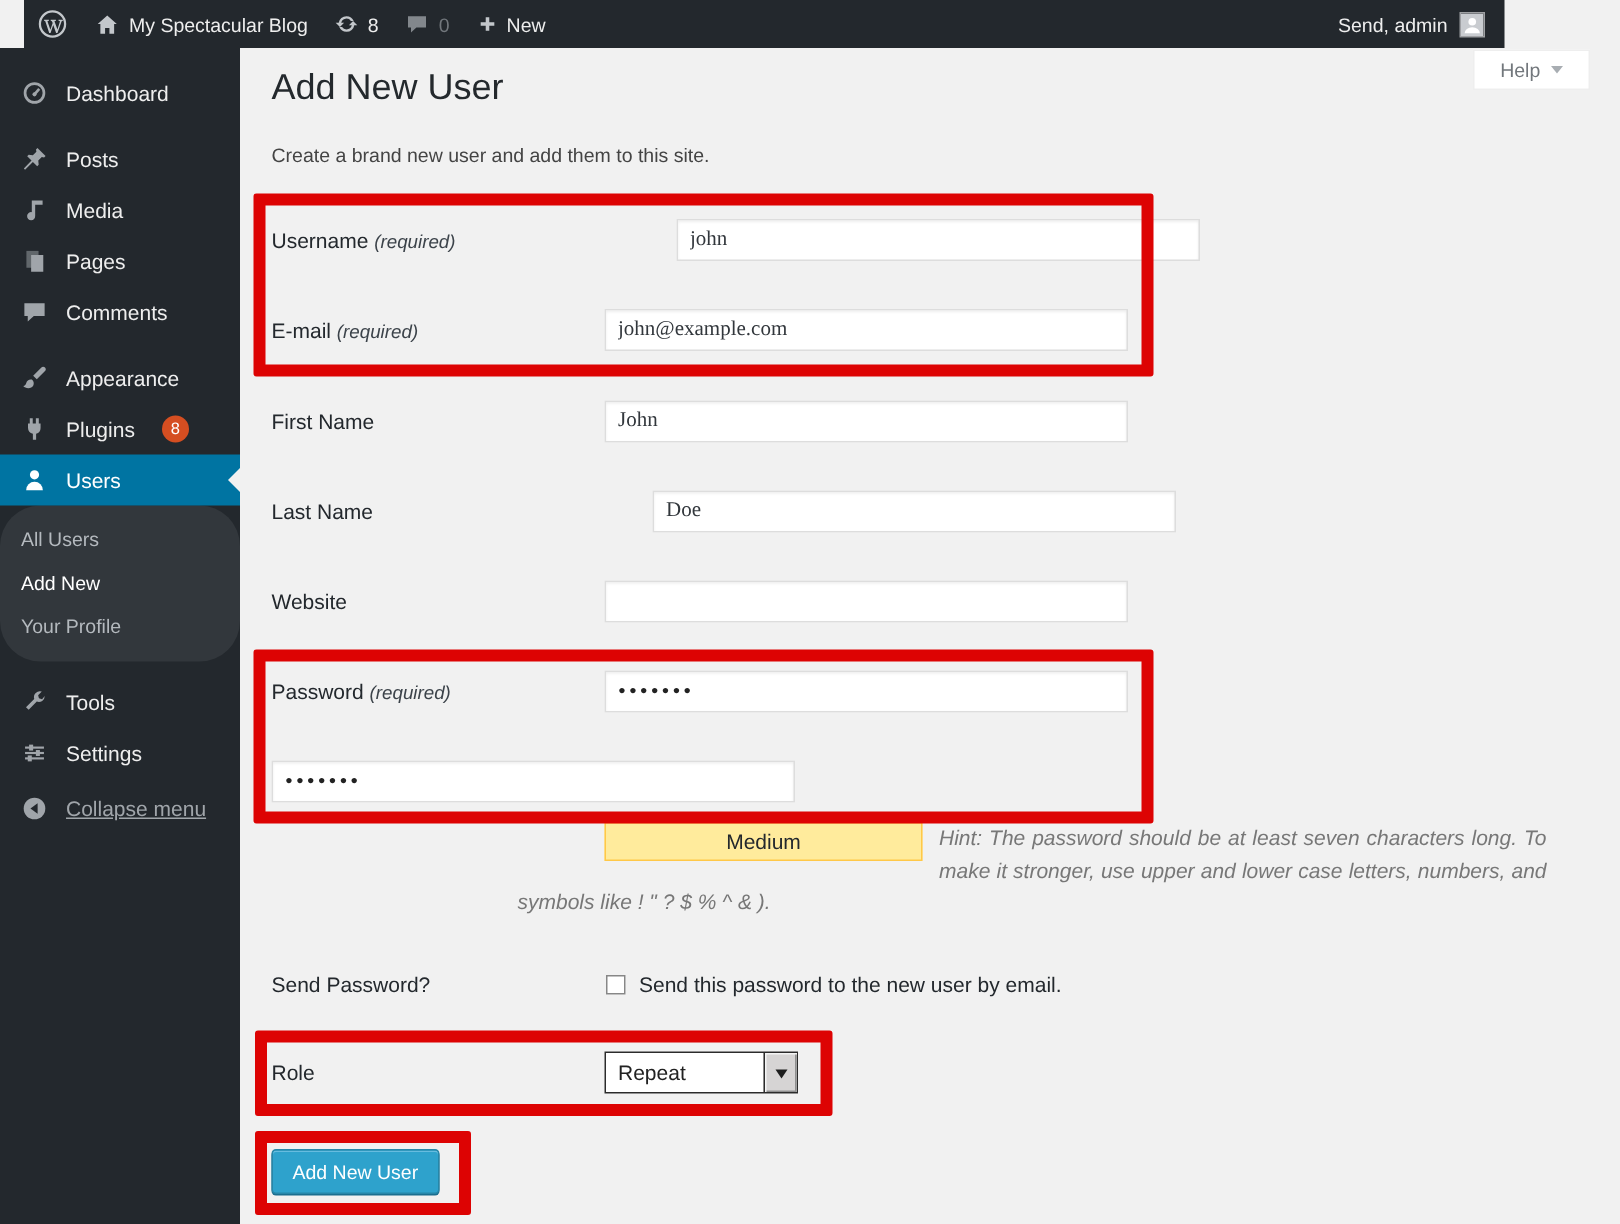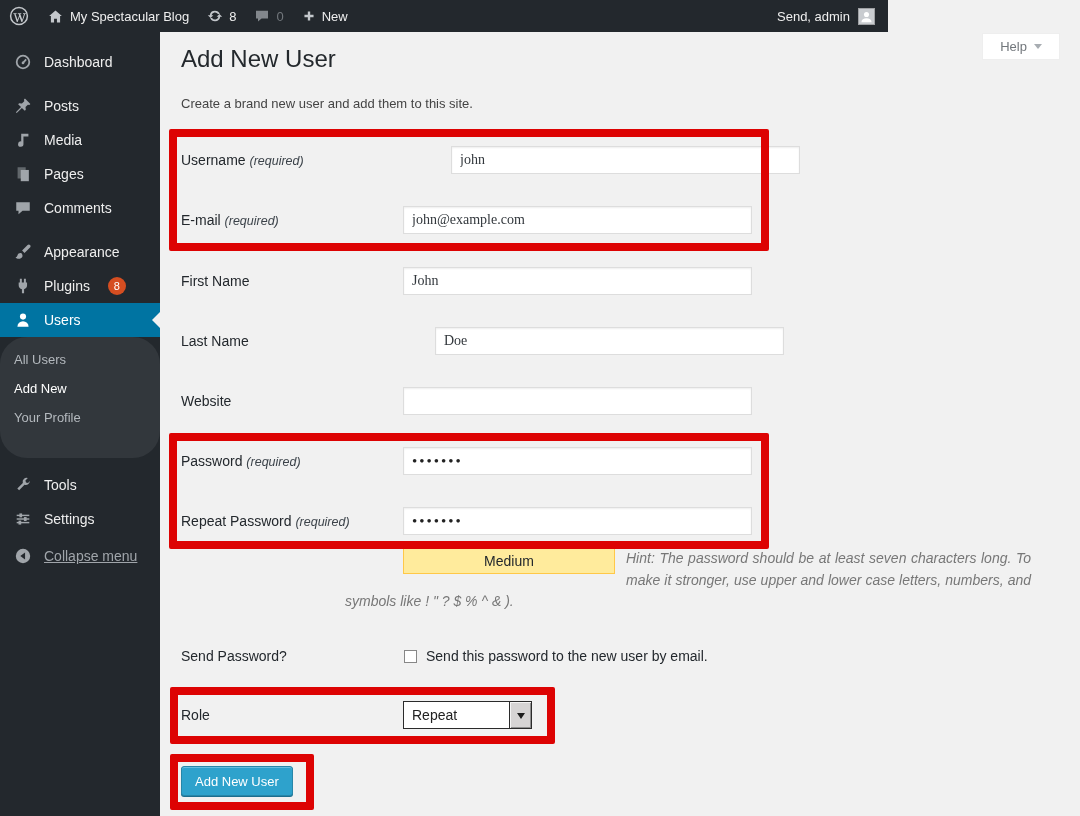--- a/index.html
+++ b/index.html
@@ -6,21 +6,21 @@
   html,body { width:1080px; height:816px; }
   body {
     font-family: "Liberation Sans", sans-serif;
     background:#f1f1f1;
     position:relative;
     overflow:hidden;
     color:#23282d;
   }
   
   .admin-bar {
-    position:absolute; top:0; left:0; width:888px; height:32px;
+    position:absolute; top:0; left:16px; width:987px; height:32px;
     background:#23282d; color:#eee; display:flex; align-items:center;
     font-size:13px; z-index:60;
   }
   .ab-item { display:flex; align-items:center; gap:6px; padding:0 9px; height:32px; color:#eee; }
   .ab-icon { display:flex; align-items:center; color:#c3c7cb; }
   .ab-count { color:#eee; }
   .ab-count.dim { color:#72777c; }
   .ab-right { margin-left:auto; display:flex; align-items:center; gap:8px; padding-right:13px; }
   .avatar { width:17px; height:17px; border:1px solid #9ea0a3; display:block; }
   .avatar svg { display:block; }
@@ -39,21 +39,21 @@
   .menu-item.active .icon { color:#fff; }
   .current-arrow {
     position:absolute; right:0; top:50%; margin-top:-8px;
     width:0; height:0; border:8px solid transparent; border-right-color:#f1f1f1;
   }
   .badge {
     margin-left:7px; min-width:18px; height:18px; border-radius:50%;
     background:#d54e21; color:#fff; font-size:11px; line-height:18px;
     text-align:center; display:inline-block;
   }
-  .submenu { background:#32373c; padding:8px 0 26px;border-radius:27px; }
+  .submenu { background:#32373c; padding:8px 0 9px;border-radius:27px; }
   .submenu-item { padding:7px 0 7px 14px; font-size:13px; color:#b4b9be; cursor:pointer; }
   .submenu-item.current { color:#fff; }
   .menu-item.collapse { color:#a0a5aa; margin-top:3px;text-decoration:underline; }
   
   .content { position:absolute; left:160px; top:32px; width:920px; height:784px; background:#f1f1f1; }
   .help-btn {
     position:absolute; top:1px; right:20px; width:78px; height:27px;
     background:#fff; border:1px solid #eeeeee; color:#72777c; font-size:13px;
     display:flex; align-items:center; justify-content:center; gap:7px; cursor:pointer;
   }
@@ -325,24 +325,20 @@
 
   <div class="frow" style="top:415px;">
     <div class="flabel">
       <span>Password</span>
       <span class="req">(required)</span>
     </div>
     <input class="text-input pw" type="text" value="•••••••" style="">
   </div>
 
   <div class="frow" style="top:475px;">
-    <div class="flabel">
-      <span>Repeat Password</span>
-      <span class="req">(required)</span>
-    </div>
     <input class="text-input pw" type="text" value="•••••••" style="">
   </div>
 
   <div class="strength-wrap">
     <div class="strength-meter">Medium</div>
     <p class="pw-hint">Hint: The password should be at least seven characters long. To make it stronger, use upper and lower case letters, numbers, and symbols like ! " ? $ % ^ &amp; ).</p>
   </div>
 
   <div class="frow" style="top:614px;">
     <div class="flabel" style="padding-top:2px;">Send Password?</div>

